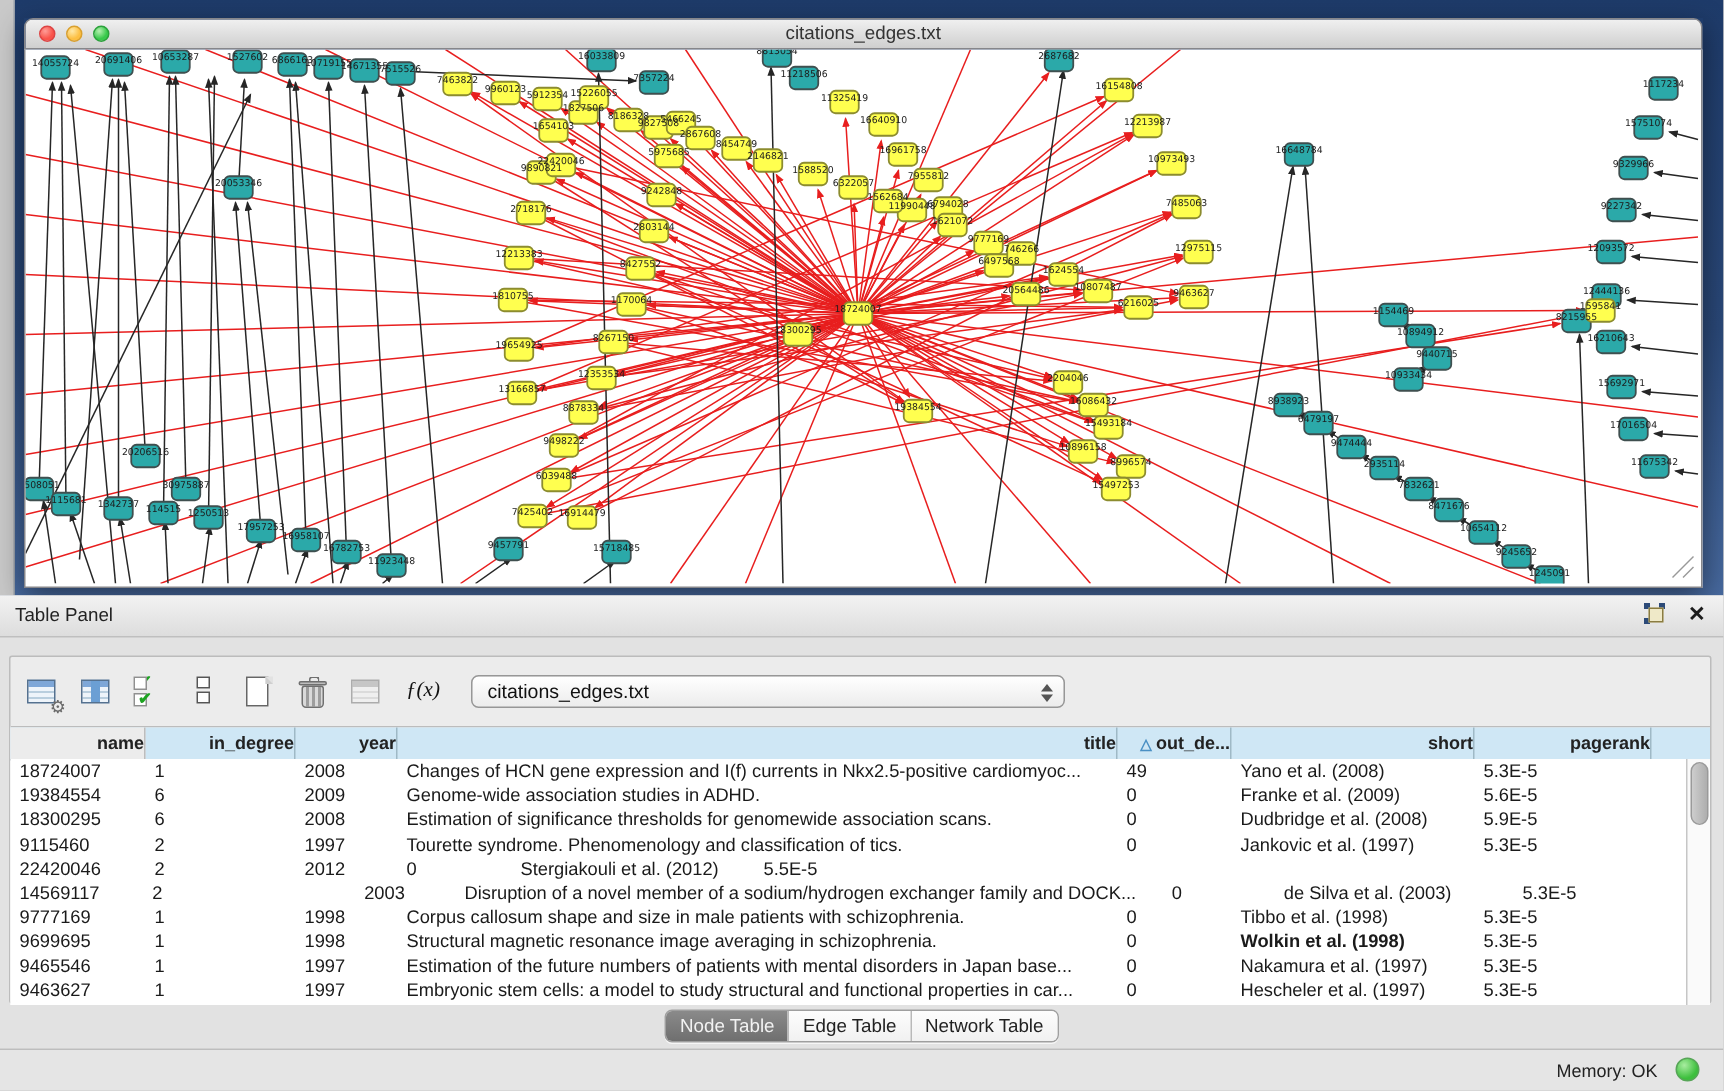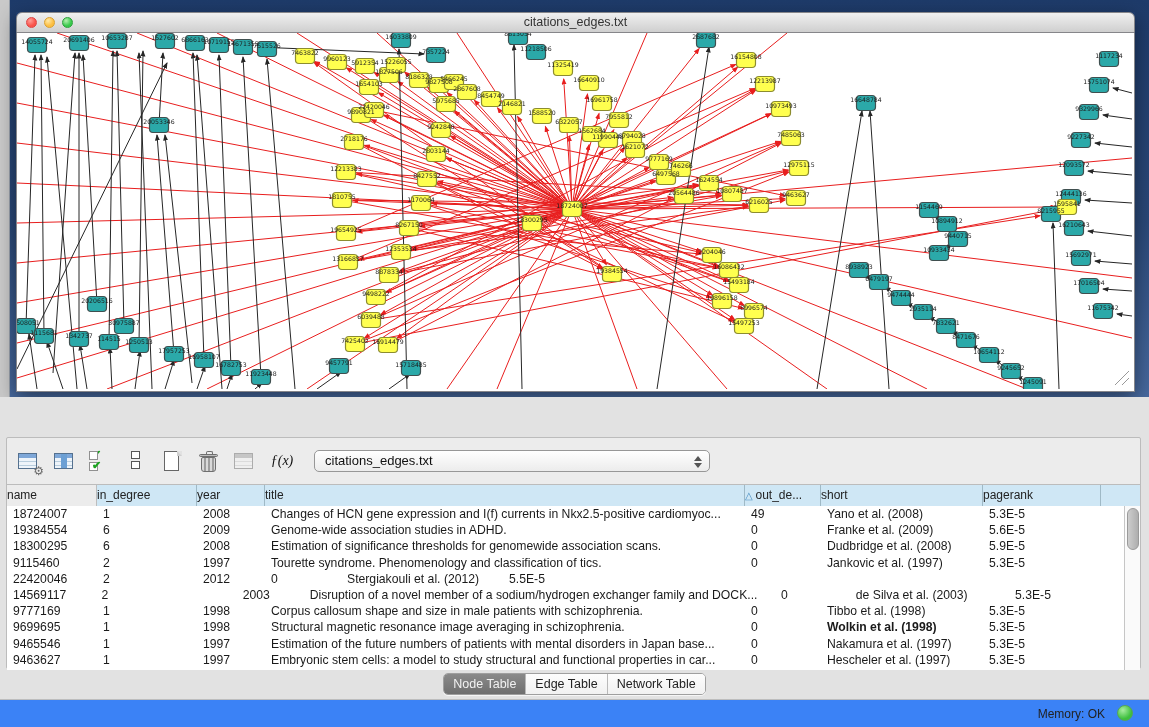--- a/index.html
+++ b/index.html
@@ -70,42 +70,42 @@
 
   .net-dropdown{margin-left:8px;width:396px;height:22px;box-sizing:border-box;border:1px solid #979797;border-radius:5px;
       background:linear-gradient(#ffffff,#ececec);font-size:13px;color:#111;line-height:20px;padding-left:10px;position:relative;}
   .updown{position:absolute;right:7px;top:4px;width:9px;height:14px;}
   .updown:before{content:"";position:absolute;left:1px;top:1px;border:4px solid transparent;border-bottom:5px solid #555;border-top:none;}
   .updown:after{content:"";position:absolute;left:1px;bottom:1px;border:4px solid transparent;border-top:5px solid #555;border-bottom:none;}
 
   
   .tbl-wrap{position:absolute;left:0px;top:46px;width:1133px;height:185px;background:#fff;border-top:1px solid #bcbcbc;}
   .thead{display:flex;height:21px;border-bottom:1px solid #8a8a8a;background:#cfe7f5;}
-  .th{box-sizing:border-box;font-size:12px;color:#222;text-align:left;line-height:20px;border-right:1px solid #9fb9c6;
-      overflow:hidden;white-space:nowrap;}
+  .th{box-sizing:border-box;font-size:12px;color:#222;text-align:right;line-height:20px;border-right:1px solid #9fb9c6;
+      overflow:hidden;white-space:nowrap;font-weight:bold;}
   .th-first{background:#ececec;border-right:1px solid #bdbdbd;}
   .sort-tri{color:#4a90c4;font-size:10px;}
   .tbody{position:absolute;left:0;top:21px;right:15px;bottom:0;overflow:hidden;background:#fff;}
   .tr{display:flex;height:16.2px;}
   .td{box-sizing:border-box;font-size:12.2px;color:#1a1a1a;line-height:16px;padding-left:6px;
       overflow:hidden;white-space:nowrap;text-overflow:ellipsis;}
   .vscroll{position:absolute;right:0;top:21px;bottom:0;width:15px;background:#fafafa;border-left:1px solid #c6c6c6;}
   .vthumb{position:absolute;left:2px;top:2px;width:10px;height:40px;background:linear-gradient(90deg,#cdcdcd,#aeaeae);
       border:1px solid #9a9a9a;border-radius:6px;}
 
   
   .tabs-row{position:absolute;left:0;top:276px;width:100%;display:flex;justify-content:center;}
   .segmented{display:inline-flex;border:1px solid #9f9f9f;border-radius:5px;overflow:hidden;
       background:#fcfcfc;box-shadow:0 1px 0 rgba(255,255,255,.7);}
   .seg{font-size:12.5px;color:#222;padding:3px 9px;border-right:1px solid #b9b9b9;background:linear-gradient(#fdfdfd,#f1f1f1);}
   .seg:last-child{border-right:none;}
   .seg.active{background:linear-gradient(#8a8a8a,#6f6f6f);color:#f2f2f2;}
 
   
-  #status-bar{position:absolute;left:0;bottom:0;width:1149px;height:27px;background:#3b82f6;border-top:1px solid #bdbdbd;text-align:center;}
+  #status-bar{position:absolute;left:0;bottom:0;width:1149px;height:27px;background:#e5e5e5;border-top:1px solid #bdbdbd;text-align:center;}
   .mem-label{position:absolute;right:44px;top:7px;font-size:12px;color:#222;}
   .mem-dot{position:absolute;right:16px;top:5px;width:16px;height:16px;border-radius:50%;
       background:radial-gradient(circle at 35% 30%,#a8eda0,#3dbf3d 65%);border:1px solid #57a557;box-sizing:border-box;}
 </style>
 </head>
 <body>
 
 <div id="desktop"></div>
 <div id="left-sliver"></div>
 
@@ -541,20 +541,32 @@
         <text x="705" y="267" text-anchor="middle" font-size="6.2" font-family="&quot;DejaVu Sans&quot;,sans-serif" fill="#1c1c1c">10896158</text>
         <text x="737" y="277" text-anchor="middle" font-size="6.2" font-family="&quot;DejaVu Sans&quot;,sans-serif" fill="#1c1c1c">8996574</text>
         <text x="727" y="292" text-anchor="middle" font-size="6.2" font-family="&quot;DejaVu Sans&quot;,sans-serif" fill="#1c1c1c">15497253</text>
         <text x="1050" y="173" text-anchor="middle" font-size="6.2" font-family="&quot;DejaVu Sans&quot;,sans-serif" fill="#1c1c1c">1595841</text>
         <text x="555" y="175" text-anchor="middle" font-size="6.2" font-family="&quot;DejaVu Sans&quot;,sans-serif" fill="#1c1c1c">18724007</text>
       </svg>
   </div>
 </div>
 
 <div id="table-panel">
+  <div class="tp-header">
+    <div class="tp-title">Table Panel</div>
+    <div class="tp-header-icons">
+      <span class="float-icon">
+        <span class="h1"></span>
+          <span class="h2"></span>
+          <span class="h3"></span>
+          <span class="fsq"></span>
+      </span>
+      <span class="close-icon">✕</span>
+    </div>
+  </div>
 
   <div class="inner-box">
     <div class="toolbar">
         <span class="ic table-settings-icon">
           <span class="mini-tbl"></span>
           <span class="gear-glyph">⚙</span>
         </span>
         <span class="ic table-column-icon">
           <span class="mini-tbl colsel"></span>
         </span>

